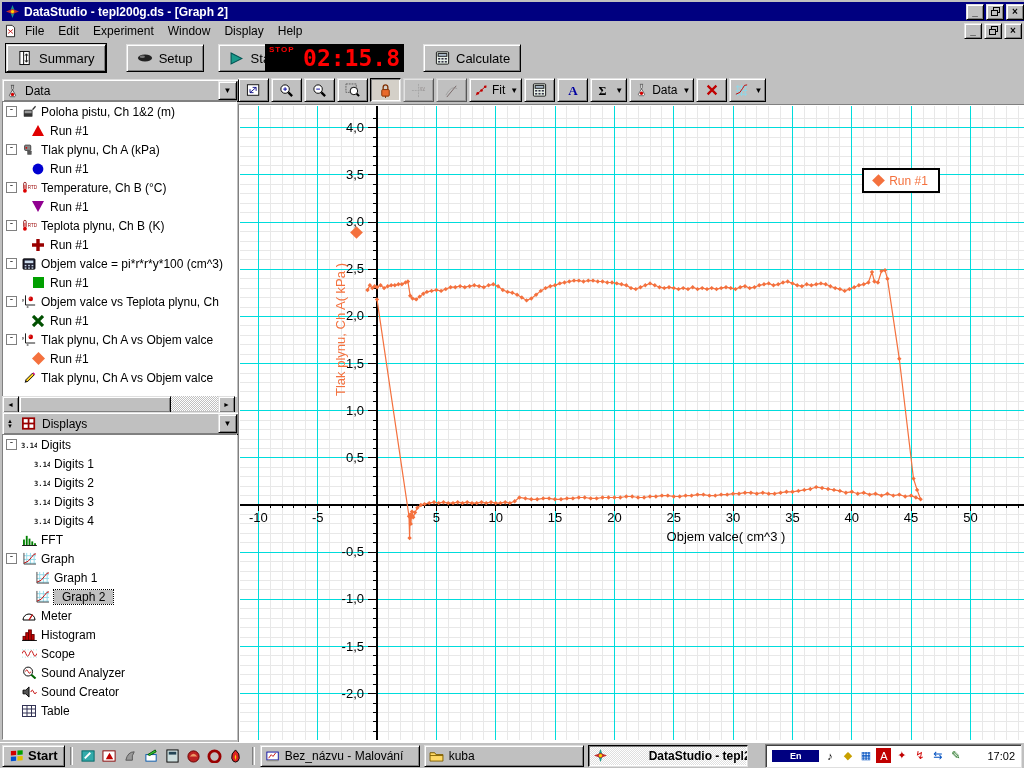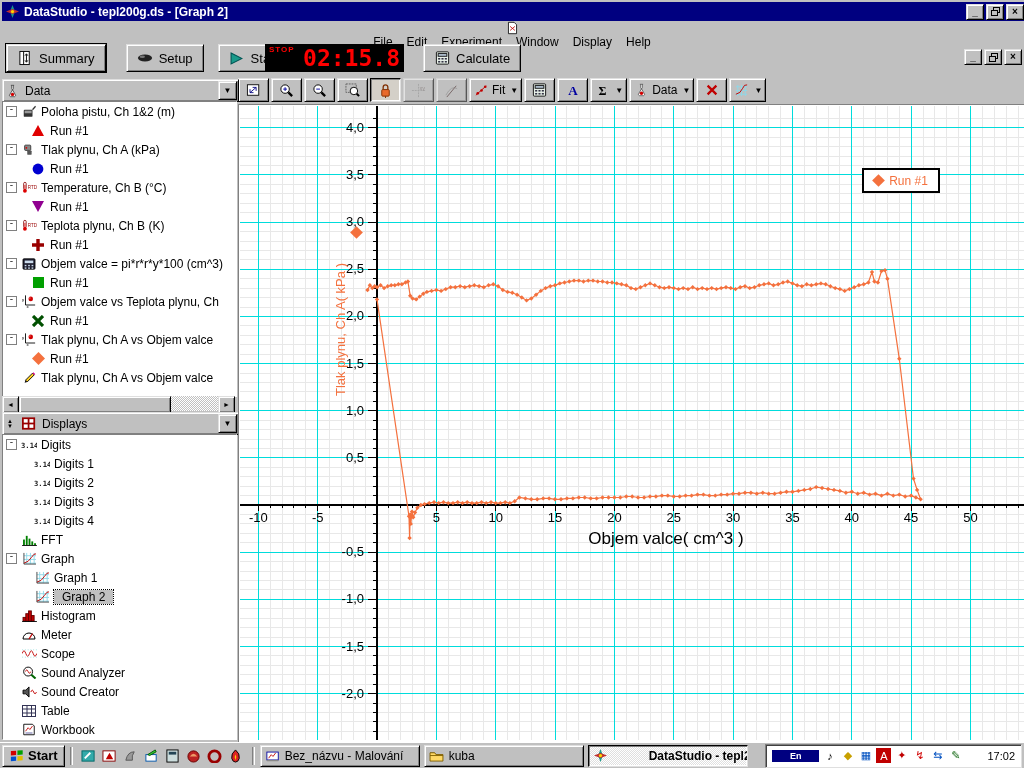--- a/index.html
+++ b/index.html
@@ -11,21 +11,21 @@
   .b-in{background:#fff;border:1px solid;border-color:#808080 #dfdfdf #dfdfdf #808080;
         box-shadow:inset 1px 1px 0 #404040, inset -1px -1px 0 #fff;}
   .b-flat-in{border:1px solid;border-color:#808080 #fff #fff #808080;}
   
   #titlebar{position:absolute;left:2px;top:2px;width:1020px;height:19px;background:#000080;
             color:#fff;display:flex;align-items:center;gap:4px;padding:0 2px;font-weight:bold;font-size:12px;}
   .wctl{display:flex;gap:2px;margin-left:auto;}
   .wbtn{width:16px;height:14px;display:flex;align-items:center;justify-content:center;
         font-size:10px;line-height:10px;font-weight:bold;color:#000;}
   
-  #menubar{position:absolute;left:2px;top:21px;width:1020px;height:19px;display:flex;align-items:center;gap:0;flex-direction:column;}
+  #menubar{position:absolute;left:2px;top:21px;width:1020px;height:19px;display:flex;align-items:center;gap:0;}
   .menu-item{padding:2px 7px;cursor:default;}
   
   #toolbar1{position:absolute;left:0;top:41px;width:1024px;height:34px;display:flex;align-items:center;}
   .tbtn{height:28px;display:flex;align-items:center;gap:6px;padding:0 10px;font-size:13px;}
   #summary-btn{margin-left:6px;outline:1px solid #000;outline-offset:0px;text-align:center;}
   #timer{position:absolute;left:265px;top:44px;width:139px;height:28px;background:#000;}
   #timer .stop{position:absolute;left:4px;top:1px;color:#f00;font-size:8px;font-weight:bold;letter-spacing:1px;}
   #timer .time{position:absolute;right:4px;top:1px;color:#f00;font-size:23px;font-weight:bold;
                font-family:"DejaVu Sans Mono",monospace;letter-spacing:0px;}
   #calc-btn{position:absolute;left:423px;top:44px;}
@@ -56,21 +56,21 @@
   .strack{flex:1;background:repeating-conic-gradient(#fff 0% 25%, #c0c0c0 0% 50%) 0 0/2px 2px;position:relative;}
   .sthumb{position:absolute;left:0;top:0;height:15px;width:150px;}
   
   #graph-area{position:absolute;left:238px;top:104px;width:786px;height:637px;background:#fff;
               border:1px solid;border-color:#808080 #fff #fff #808080;}
   #plot{position:absolute;left:1px;top:1px;}
   .tick{font-size:13px;fill:#000;font-family:"Liberation Sans",sans-serif;}
   #legend{position:absolute;left:862px;top:168px;width:78px;height:25px;background:#fff;border:2px solid #000;
           display:flex;align-items:center;justify-content:center;gap:6px;font-size:12px;box-sizing:border-box;}
   .diamond{width:9px;height:9px;transform:rotate(45deg);display:inline-block;}
-  #xtitle{position:absolute;left:556px;top:529px;width:220px;text-align:center;font-size:17px;}
+  #xtitle{position:absolute;left:616px;top:529px;width:220px;text-align:center;font-size:13px;}
   #ytitle{position:absolute;left:230px;top:322px;width:220px;text-align:center;font-size:13px;
           transform:rotate(-90deg);}
   #ytitle-marker{position:absolute;left:352px;top:228px;}
   
   #taskbar{position:absolute;left:0;top:742px;width:1024px;height:26px;background:#c0c0c0;
            border-top:1px solid #fff;display:flex;align-items:center;gap:3px;padding:0 2px;box-sizing:border-box;}
   #start-btn{height:22px;display:flex;align-items:center;gap:3px;padding:0 6px;font-weight:bold;font-size:13px;}
   .tsep{width:1px;height:18px;border-left:1px solid #808080;border-right:1px solid #fff;margin:0 2px;}
   #quicklaunch{display:flex;gap:5px;align-items:center;padding:0 3px;}
   .task{height:22px;width:160px;display:flex;align-items:center;gap:4px;padding:0 4px;font-size:12px;
@@ -615,45 +615,45 @@
               </g>
               <path d="M2 1 v12 h13" stroke="#444" fill="none"></path>
               <path d="M2 12 Q7 11 10 6 T15 2" fill="none" stroke="#c00000"></path>
             </svg>
           </span>
           <span class="tlabel selected">Graph 2</span>
         </div>
         <div class="trow">
           <span class="exp none"></span>
           <span class="ticon">
+            <svg width="14" height="12" viewBox="0 0 14 12">
+              <path d="M1 10 a6 6 0 0 1 12 0 z" fill="#fff" stroke="#000"></path>
+              <line x1="7" y1="10" x2="10.5" y2="4.5" stroke="#c00000" stroke-width="1.3"></line>
+            </svg>
+          </span>
+          <span class="tlabel">Meter</span>
+        </div>
+        <div class="trow">
+          <span class="exp none"></span>
+          <span class="ticon">
             <svg width="15" height="12" viewBox="0 0 16 13">
               <g fill="#c00000" stroke="#600">
                 <rect x="1" y="8" width="3" height="4"></rect>
                 <rect x="4" y="4" width="3" height="8"></rect>
                 <rect x="7" y="1" width="3" height="11"></rect>
                 <rect x="10" y="6" width="3" height="6"></rect>
               </g>
               <line x1="0" y1="12.5" x2="16" y2="12.5" stroke="#000"></line>
             </svg>
           </span>
           <span class="tlabel">Histogram</span>
         </div>
         <div class="trow">
           <span class="exp none"></span>
           <span class="ticon">
-            <svg width="14" height="12" viewBox="0 0 14 12">
-              <path d="M1 10 a6 6 0 0 1 12 0 z" fill="#fff" stroke="#000"></path>
-              <line x1="7" y1="10" x2="10.5" y2="4.5" stroke="#c00000" stroke-width="1.3"></line>
-            </svg>
-          </span>
-          <span class="tlabel">Meter</span>
-        </div>
-        <div class="trow">
-          <span class="exp none"></span>
-          <span class="ticon">
             <svg width="15" height="11" viewBox="0 0 16 12">
               <path d="M0 6 q2 -6 4 0 t4 0 t4 0 t4 0" fill="none" stroke="#c00000"></path>
               <g stroke="#9dd" stroke-dasharray="1 2">
                 <line x1="0" y1="2" x2="16" y2="2"></line>
                 <line x1="0" y1="10" x2="16" y2="10"></line>
               </g>
             </svg>
           </span>
           <span class="tlabel">Scope</span>
         </div>
@@ -685,31 +685,20 @@
               <rect x="0.5" y="0.5" width="13" height="11" fill="#fff" stroke="#335"></rect>
               <g stroke="#335">
                 <line x1="0.5" y1="4" x2="13.5" y2="4"></line>
                 <line x1="0.5" y1="8" x2="13.5" y2="8"></line>
                 <line x1="5" y1="0.5" x2="5" y2="11.5"></line>
                 <line x1="9.5" y1="0.5" x2="9.5" y2="11.5"></line>
               </g>
             </svg>
           </span>
           <span class="tlabel">Table</span>
-        </div>
-        <div class="trow">
-          <span class="exp none"></span>
-          <span class="ticon">
-            <svg width="14" height="13" viewBox="0 0 16 14">
-              <path d="M2 1 h10 l2 2 v10 h-12 z" fill="#fff" stroke="#000"></path>
-              <path d="M4 9 L7 5 L9 7 L12 3" stroke="#c00000" fill="none"></path>
-              <line x1="4" y1="11" x2="12" y2="11" stroke="#559"></line>
-            </svg>
-          </span>
-          <span class="tlabel">Workbook</span>
         </div>
       </div>
   </div>
 
   <div id="graph-area">
     <svg id="plot" width="784" height="634">
         <g shape-rendering="crispEdges">
           <line x1="30.2" y1="0" x2="30.2" y2="634" stroke="#e8e8e8"></line>
           <line x1="42.0" y1="0" x2="42.0" y2="634" stroke="#e8e8e8"></line>
           <line x1="53.9" y1="0" x2="53.9" y2="634" stroke="#e8e8e8"></line>

